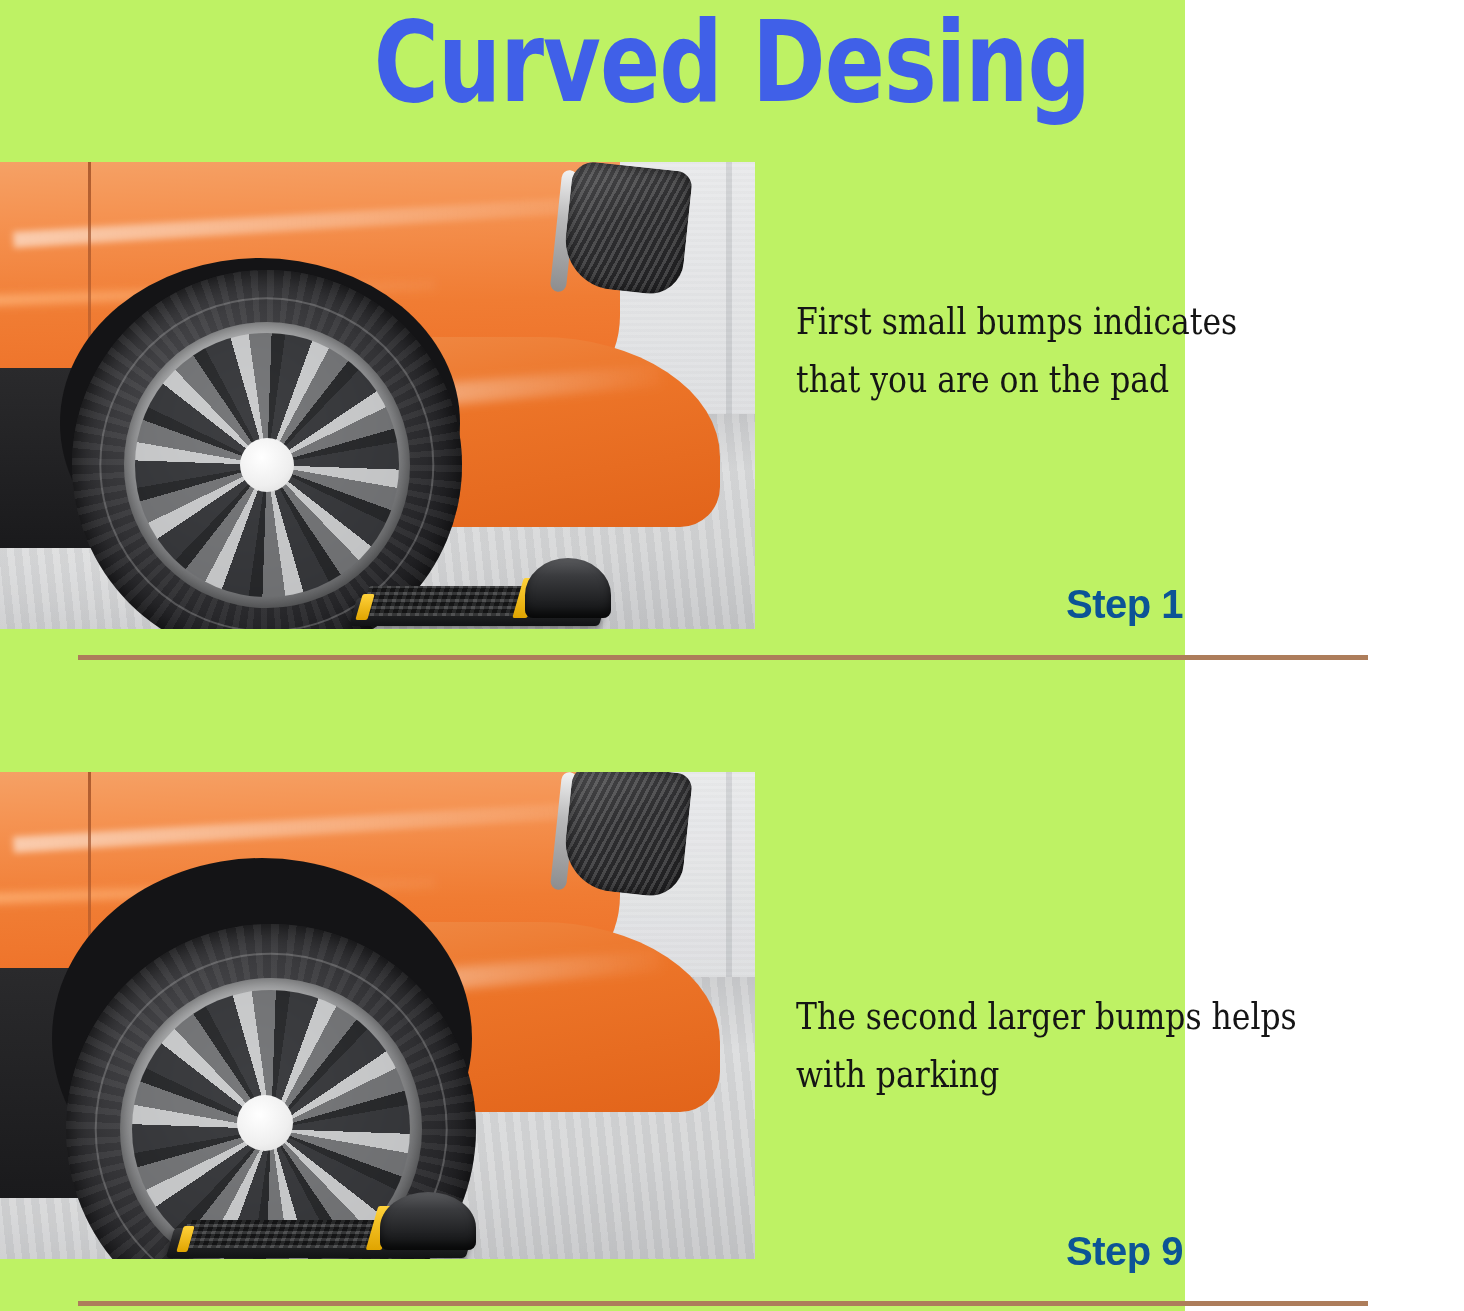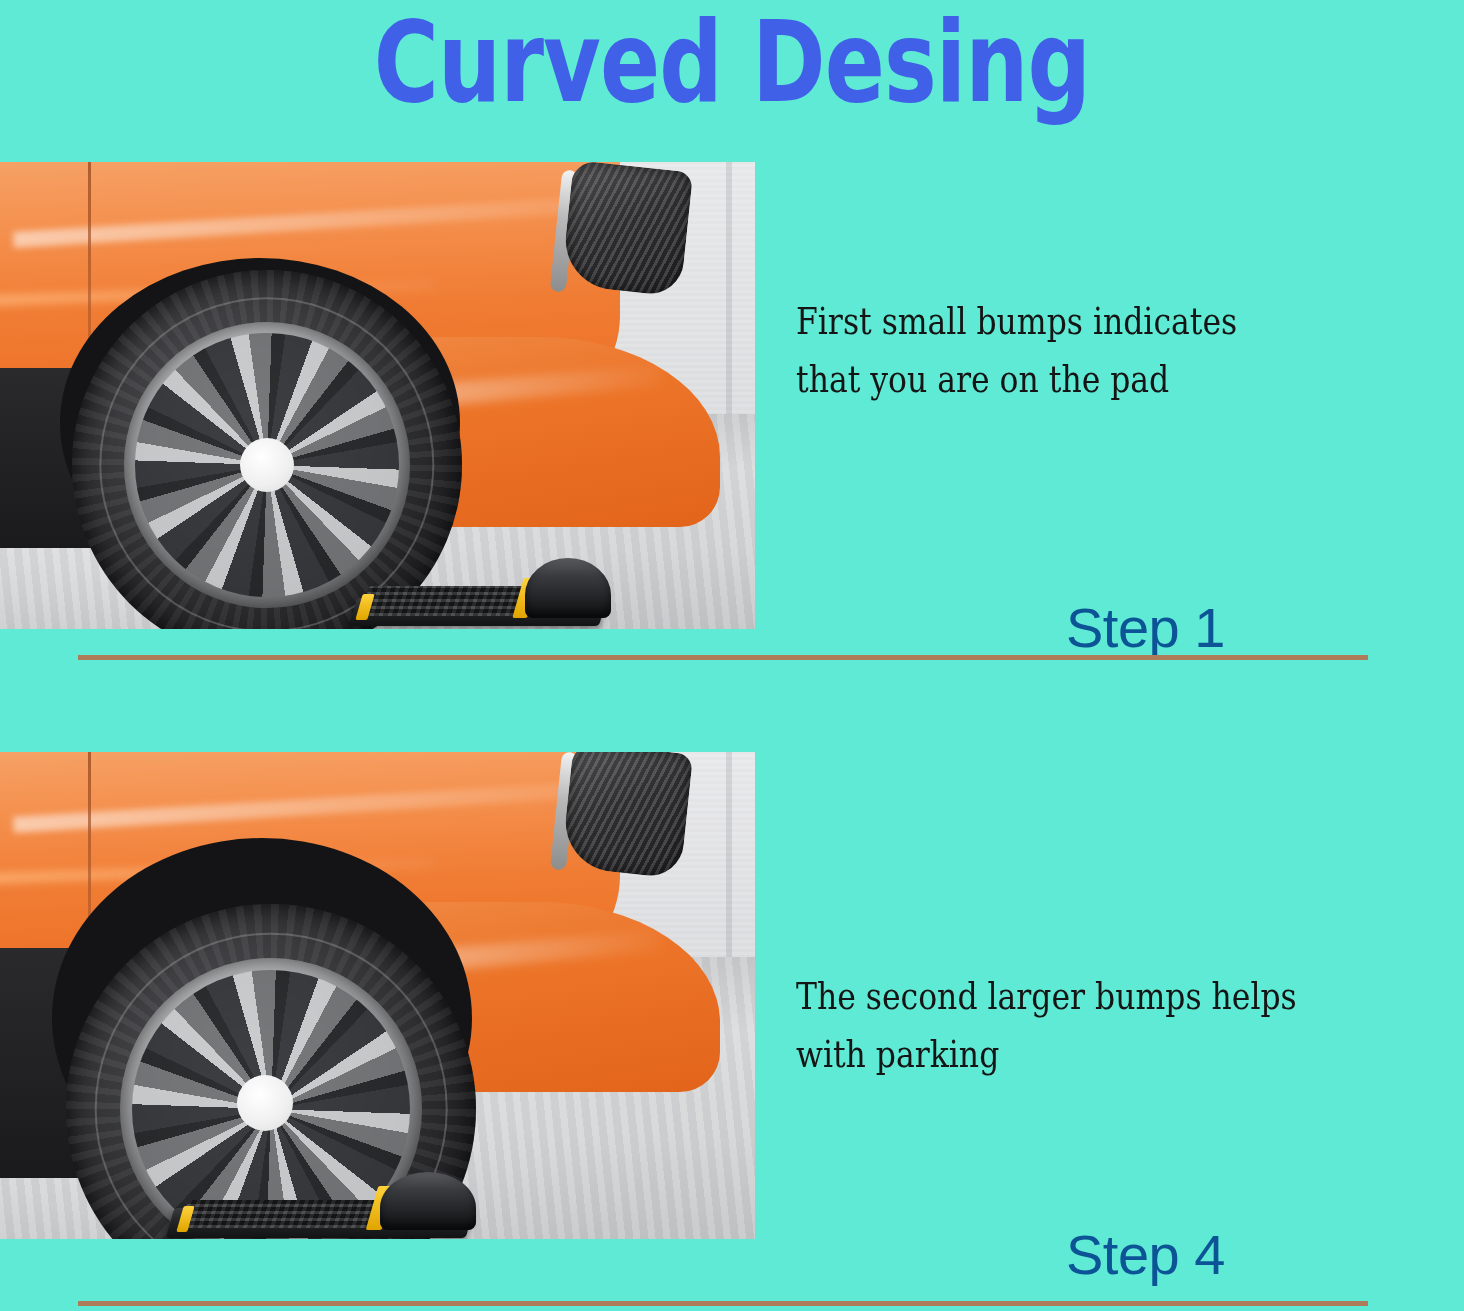--- a/index.html
+++ b/index.html
@@ -7,23 +7,23 @@
   html, body {
     width: 1464px;
     height: 1311px;
     background: #ffffff;
     font-family: "Liberation Sans", sans-serif;
     overflow: hidden;
   }
 
   #page {
     position: relative;
-    width: 1464px;
+    width: 1185px;
     height: 1311px;
-    background: #5eead4;
+    background: #bef264;
   }
 
   
   .title {
     position: absolute;
     top: -4px;
     left: 0;
     width: 1464px;
     text-align: center;
     font-family: "DejaVu Sans Condensed", "Liberation Sans Narrow", "Liberation Sans", sans-serif;
@@ -33,21 +33,21 @@
     line-height: 132px;
     letter-spacing: -1px;
     color: #4060e8;
     white-space: nowrap;
     transform: scaleX(0.88);
   }
 
   
   .step-row { position: absolute; left: 0; width: 1464px; }
   #step-row-1 { top: 162px; height: 470px; }
-  #step-row-2 { top: 752px; height: 490px; }
+  #step-row-2 { top: 772px; height: 490px; }
 
   .photo {
     position: absolute;
     left: 0;
     top: 0;
     overflow: hidden;
     background: #cfd0d2;
   }
   #photo-1 { width: 755px; height: 467px; }
   #photo-2 { width: 755px; height: 487px; }
@@ -286,26 +286,25 @@
     text-align: justify;
     text-justify: inter-word;
     transform: scaleX(0.92);
     transform-origin: left center;
   }
   .body-text .last { display:block; text-align-last: left; }
 
   .step-label{
     position:absolute;
     font-family: "Liberation Sans", sans-serif;
-    font-weight: 400;
-    font-size: 56px;
+    font-weight: 700;
+    font-size: 40px;
     line-height: 48px;
     color: #0c5496;
     letter-spacing: -0.5px;
-    margin-top: 24px;
   }
 
   
   .divider{
     position:absolute;
     height: 5px;
     background: linear-gradient(180deg,#c49a7c,#a9apartment 0%,#ad7d5b 55%, #c9a98e 100%);
     background-color:#ad7d5b;
   }
 </style>
@@ -392,18 +391,18 @@
       </div>
     </div>
 
     <div class="text-col" style="top:215px;">
       <div class="body-text">
         <span>The second larger bumps helps</span>
         <span class="last">with parking</span>
       </div>
     </div>
 
-    <div class="step-label" style="left:1066px; top:455px;">Step 4</div>
+    <div class="step-label" style="left:1066px; top:455px;">Step 9</div>
   </div>
 
   <div class="divider" style="left:78px; top:1301px; width:1290px;"></div>
 
 </div>
 
 </body></html>

